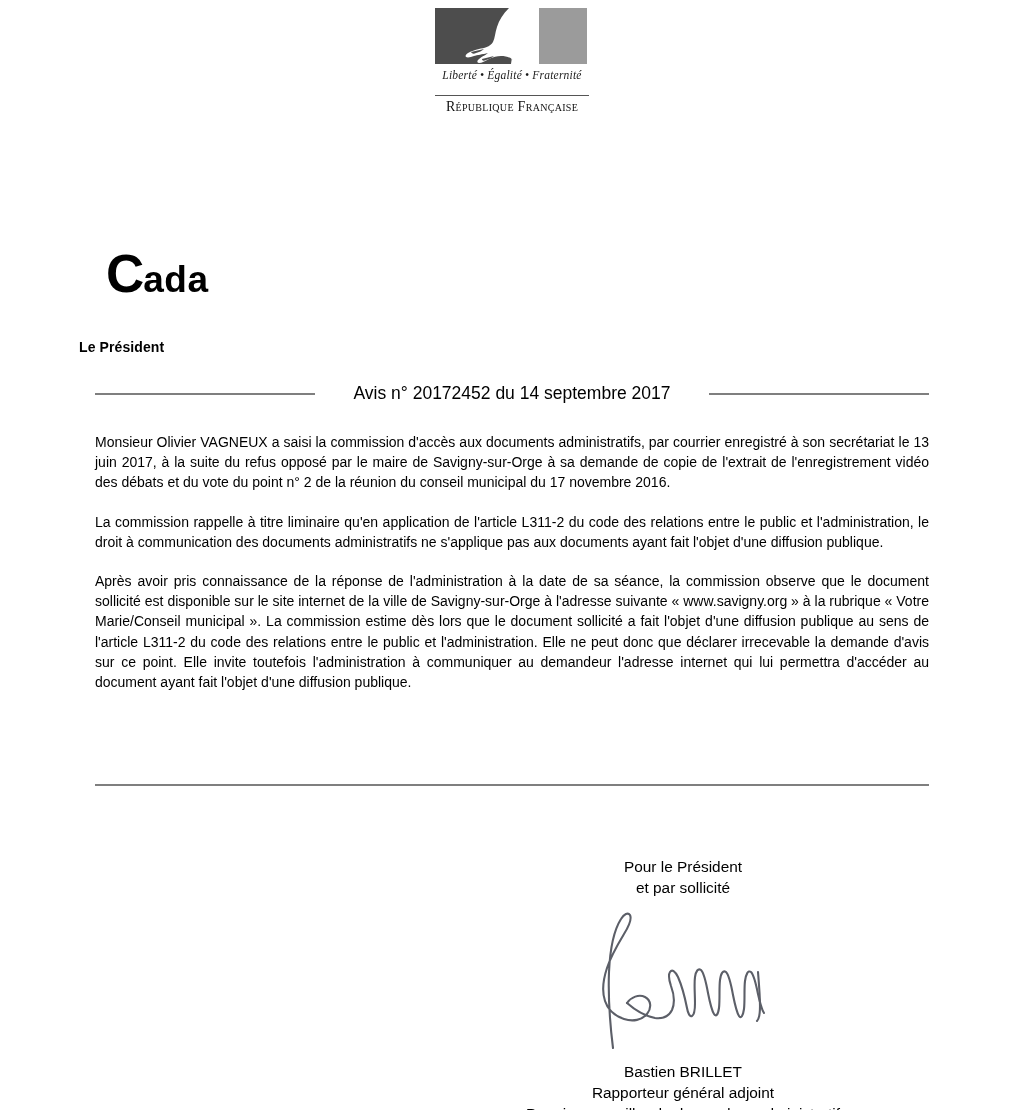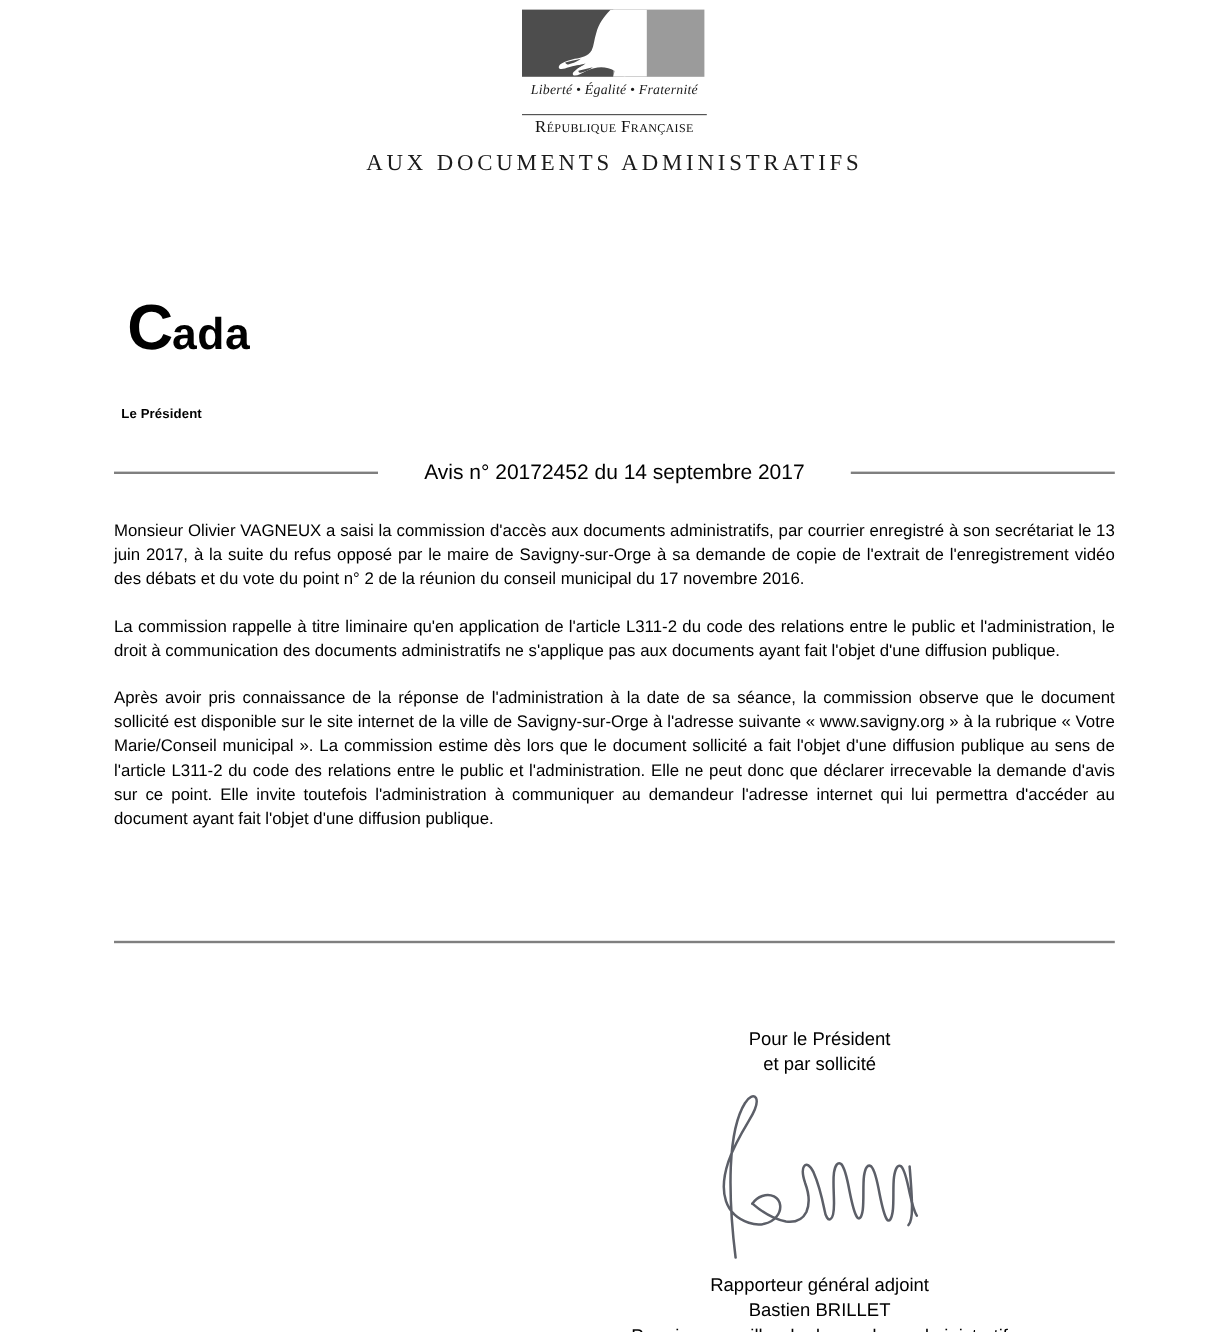--- a/index.html
+++ b/index.html
@@ -99,23 +99,23 @@
     letter-spacing: -1px;
     vertical-align: baseline;
   }
   #cada-wordmark .rest {
     font-size: 37px;
     letter-spacing: 0.5px;
   }
 
   #president-label {
     position: absolute;
-    left: 101px;
+    left: 79px;
     top: 339px;
-    font-size: 11px;
+    font-size: 14px;
     font-weight: bold;
     letter-spacing: 0.1px;
     color: #000000;
   }
 
   
   #avis-row {
     position: absolute;
     left: 95px;
     top: 383px;
@@ -203,21 +203,20 @@
       <path fill="#4d4d4d" d="M36 44 C40 43 45 42 49 41 C47 43 44 44 41 45 C39 46 37 46 36 44 Z"></path>
       <path fill="#4d4d4d" d="M41 48 C45 47 49 46 53 45 C51 47 48 48 45 49 C43 50 41 50 41 48 Z"></path>
       <path fill="#4d4d4d" d="M47 51 C51 50 55 49 59 48 C57 50 54 51 51 52 C49 53 47 53 47 51 Z"></path>
     </svg>
   </div>
   <div id="logo-motto">Liberté • Égalité • Fraternité</div>
   <div id="logo-republique">République Française</div>
 </div>
 
 <div id="commission-heading">
-  <div class="line2">AUX DOCUMENTS ADMINISTRATIFS</div>
 </div>
 
 <div id="cada-wordmark">
   <span class="big-c">C</span><span class="rest">ada</span>
 </div>
 
 <div id="president-label">Le Président</div>
 
 <div id="avis-row">
   <div class="rule"></div>
@@ -254,17 +253,17 @@
                  C146 69 148 78 150 89 C152 99 154 107 156 110
                  C158 113 160 110 161 103 C162 94 161 83 162 75
                  C163 68 165 64 168 66 C171 69 173 78 175 88
                  C177 97 179 104 181 107"></path>
         <path d="M175 66 C176 78 177 90 177 100 C177 108 176 113 174 115"></path>
       </g>
     </svg>
   </div>
 
   <div id="signature-names">
+    <div class="sig-line">Bastien BRILLET</div>
     <div class="sig-line">Rapporteur général adjoint</div>
-    <div class="sig-line">Bastien BRILLET</div>
     <div class="sig-line">Premier conseiller de demandeur administratif</div>
   </div>
 </div>
 
 </body></html>

